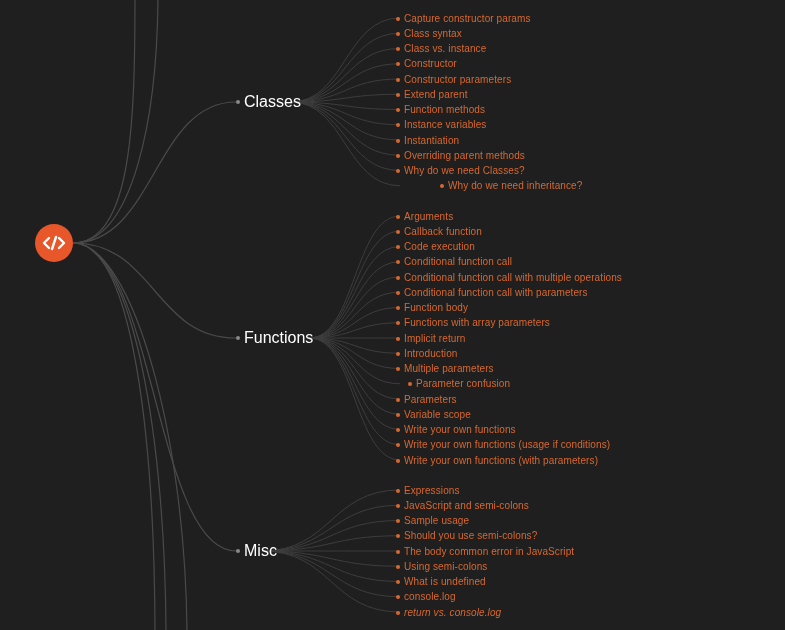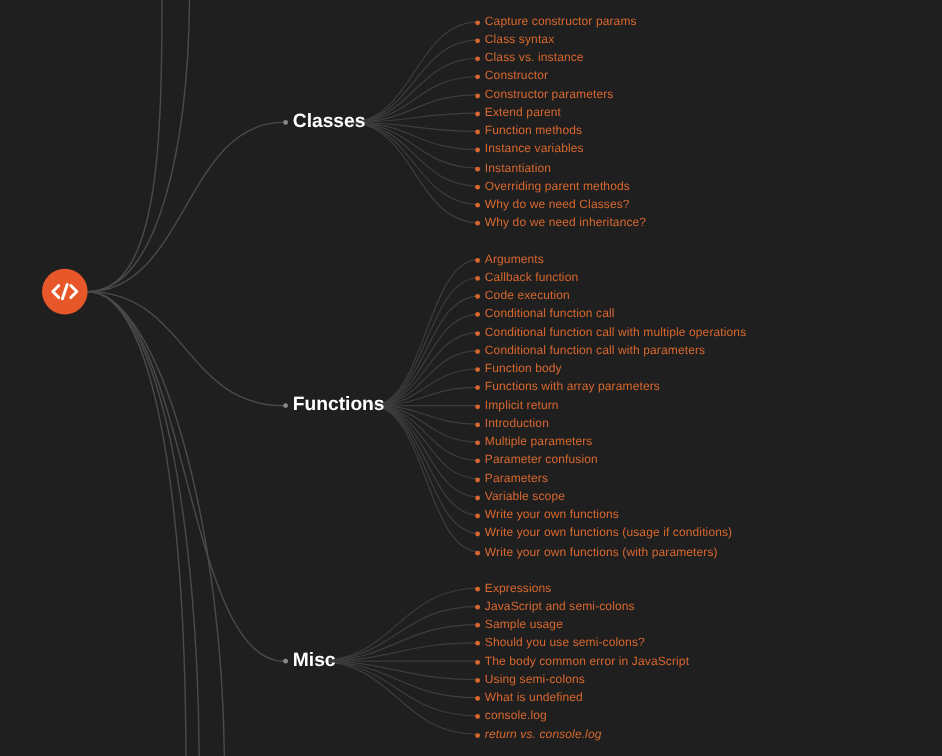--- a/index.html
+++ b/index.html
@@ -11,21 +11,21 @@
     }
     #canvas { position: absolute; left: 0; top: 0; width: 785px; height: 630px; }
     #edges { position: absolute; left: 0; top: 0; }
     .root-node {
       position: absolute; left: 35px; top: 224px; width: 38px; height: 38px;
       border-radius: 50%; background: #e8572a;
       display: flex; align-items: center; justify-content: center;
       cursor: pointer;
     }
     .branch {
-      position: absolute; color: #ffffff; font-weight: bold; font-size: 16px;
+      position: absolute; color: #ffffff; font-weight: normal; font-size: 16px;
       line-height: 20px; white-space: nowrap; cursor: pointer;
     }
     .branch .dot {
       position: absolute; left: -8px; top: 8px; width: 4px; height: 4px;
       border-radius: 50%; background: #8a8a8a;
     }
     .leaf {
       position: absolute; left: 404px; color: #d9682f; font-size: 10px;
       line-height: 15px; white-space: nowrap; cursor: pointer; letter-spacing: 0.1px;
     }
@@ -101,34 +101,34 @@
       <div class="leaf" style="top: 25.75px;"><span class="dot"></span><span>Class syntax</span></div>
       <div class="leaf" style="top: 41px;"><span class="dot"></span><span>Class vs. instance</span></div>
       <div class="leaf" style="top: 56.25px;"><span class="dot"></span><span>Constructor</span></div>
       <div class="leaf" style="top: 71.5px;"><span class="dot"></span><span>Constructor parameters</span></div>
       <div class="leaf" style="top: 86.75px;"><span class="dot"></span><span>Extend parent</span></div>
       <div class="leaf" style="top: 102px;"><span class="dot"></span><span>Function methods</span></div>
       <div class="leaf" style="top: 117.25px;"><span class="dot"></span><span>Instance variables</span></div>
       <div class="leaf" style="top: 132.5px;"><span class="dot"></span><span>Instantiation</span></div>
       <div class="leaf" style="top: 147.75px; text-align: center;"><span class="dot"></span><span>Overriding parent methods</span></div>
       <div class="leaf" style="top: 163px;"><span class="dot"></span><span>Why do we need Classes?</span></div>
-      <div class="leaf" style="top: 178.25px;"><span class="dot"></span><span>Why do we need inheritance?</span></div>
+      <div class="leaf" style="top: 178.25px; margin-left: 44px;"><span class="dot"></span><span>Why do we need inheritance?</span></div>
       <div class="branch" style="left: 244px; top: 328px;"><span class="dot"></span><span>Functions</span></div>
       <div class="leaf" style="top: 208.5px;"><span class="dot"></span><span>Arguments</span></div>
       <div class="leaf" style="top: 223.75px;"><span class="dot"></span><span>Callback function</span></div>
       <div class="leaf" style="top: 239px;"><span class="dot"></span><span>Code execution</span></div>
       <div class="leaf" style="top: 254.25px;"><span class="dot"></span><span>Conditional function call</span></div>
       <div class="leaf" style="top: 269.5px;"><span class="dot"></span><span>Conditional function call with multiple operations</span></div>
       <div class="leaf" style="top: 284.75px;"><span class="dot"></span><span>Conditional function call with parameters</span></div>
       <div class="leaf" style="top: 300px;"><span class="dot"></span><span>Function body</span></div>
       <div class="leaf" style="top: 315.25px;"><span class="dot"></span><span>Functions with array parameters</span></div>
       <div class="leaf" style="top: 330.5px;"><span class="dot"></span><span>Implicit return</span></div>
       <div class="leaf" style="top: 345.75px;"><span class="dot"></span><span>Introduction</span></div>
       <div class="leaf" style="top: 361px;"><span class="dot"></span><span>Multiple parameters</span></div>
-      <div class="leaf" style="top: 376.25px;"><span class="dot"></span><span>Parameter confusion</span></div>
+      <div class="leaf" style="top: 376.25px; margin-left: 12px;"><span class="dot"></span><span>Parameter confusion</span></div>
       <div class="leaf" style="top: 391.5px;"><span class="dot"></span><span>Parameters</span></div>
       <div class="leaf" style="top: 406.75px;"><span class="dot"></span><span>Variable scope</span></div>
       <div class="leaf" style="top: 422px;"><span class="dot"></span><span>Write your own functions</span></div>
       <div class="leaf" style="top: 437.25px;"><span class="dot"></span><span>Write your own functions (usage if conditions)</span></div>
       <div class="leaf" style="top: 452.5px;"><span class="dot"></span><span>Write your own functions (with parameters)</span></div>
       <div class="branch" style="left: 244px; top: 541px;"><span class="dot"></span><span>Misc</span></div>
       <div class="leaf" style="top: 482.5px;"><span class="dot"></span><span>Expressions</span></div>
       <div class="leaf" style="top: 497.75px;"><span class="dot"></span><span>JavaScript and semi-colons</span></div>
       <div class="leaf" style="top: 513px;"><span class="dot"></span><span>Sample usage</span></div>
       <div class="leaf" style="top: 528.25px;"><span class="dot"></span><span>Should you use semi-colons?</span></div>

